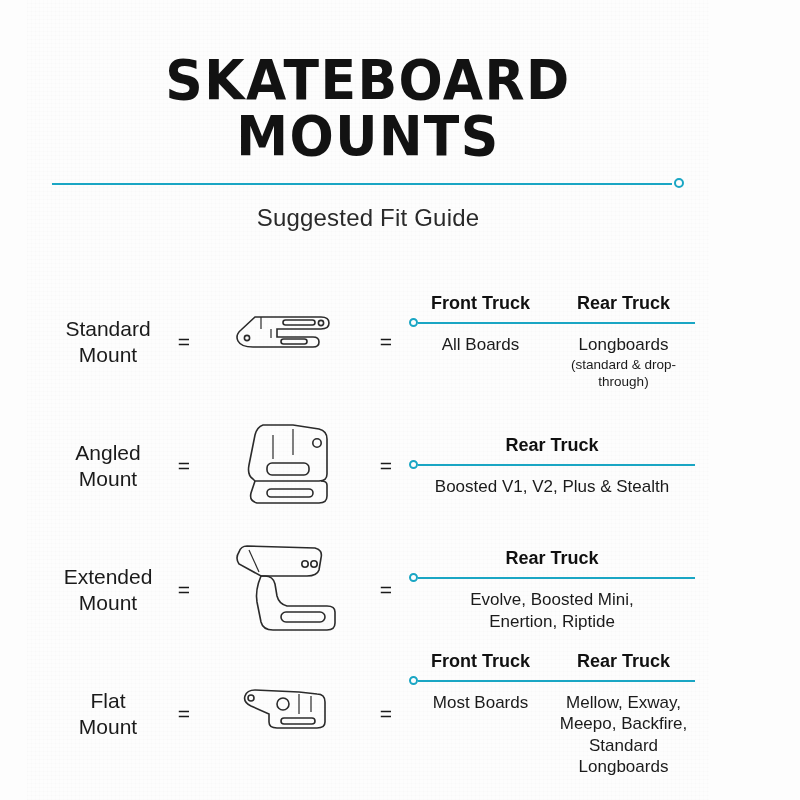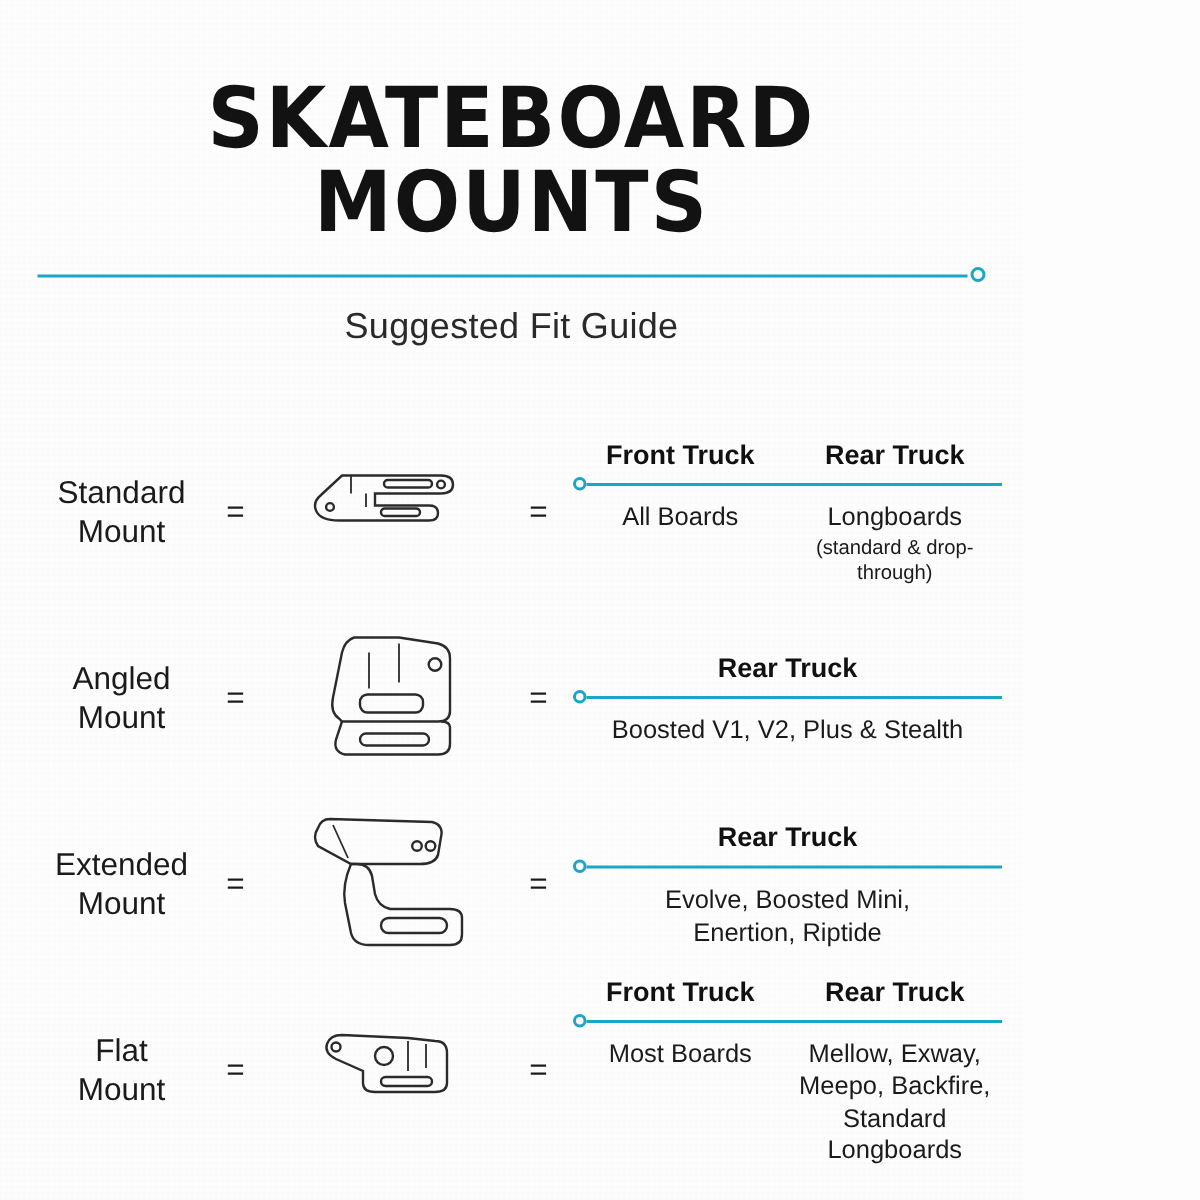--- a/index.html
+++ b/index.html
@@ -22,20 +22,21 @@
     pointer-events: none;
     background-image:
       repeating-linear-gradient(0deg, rgba(0,0,0,0.012) 0px, rgba(0,0,0,0.012) 1px, rgba(0,0,0,0) 1px, rgba(0,0,0,0) 4px),
       repeating-linear-gradient(90deg, rgba(0,0,0,0.012) 0px, rgba(0,0,0,0.012) 1px, rgba(0,0,0,0) 1px, rgba(0,0,0,0) 4px);
     opacity: 0.9;
   }
   .page {
     position: relative;
     width: 682px;
     height: 800px;
+    margin-left: 27px;
   }
 
   
   .header {
     padding-top: 52px;
     text-align: center;
   }
   .title {
     font-family: "DejaVu Sans", sans-serif;
     font-weight: 700;

